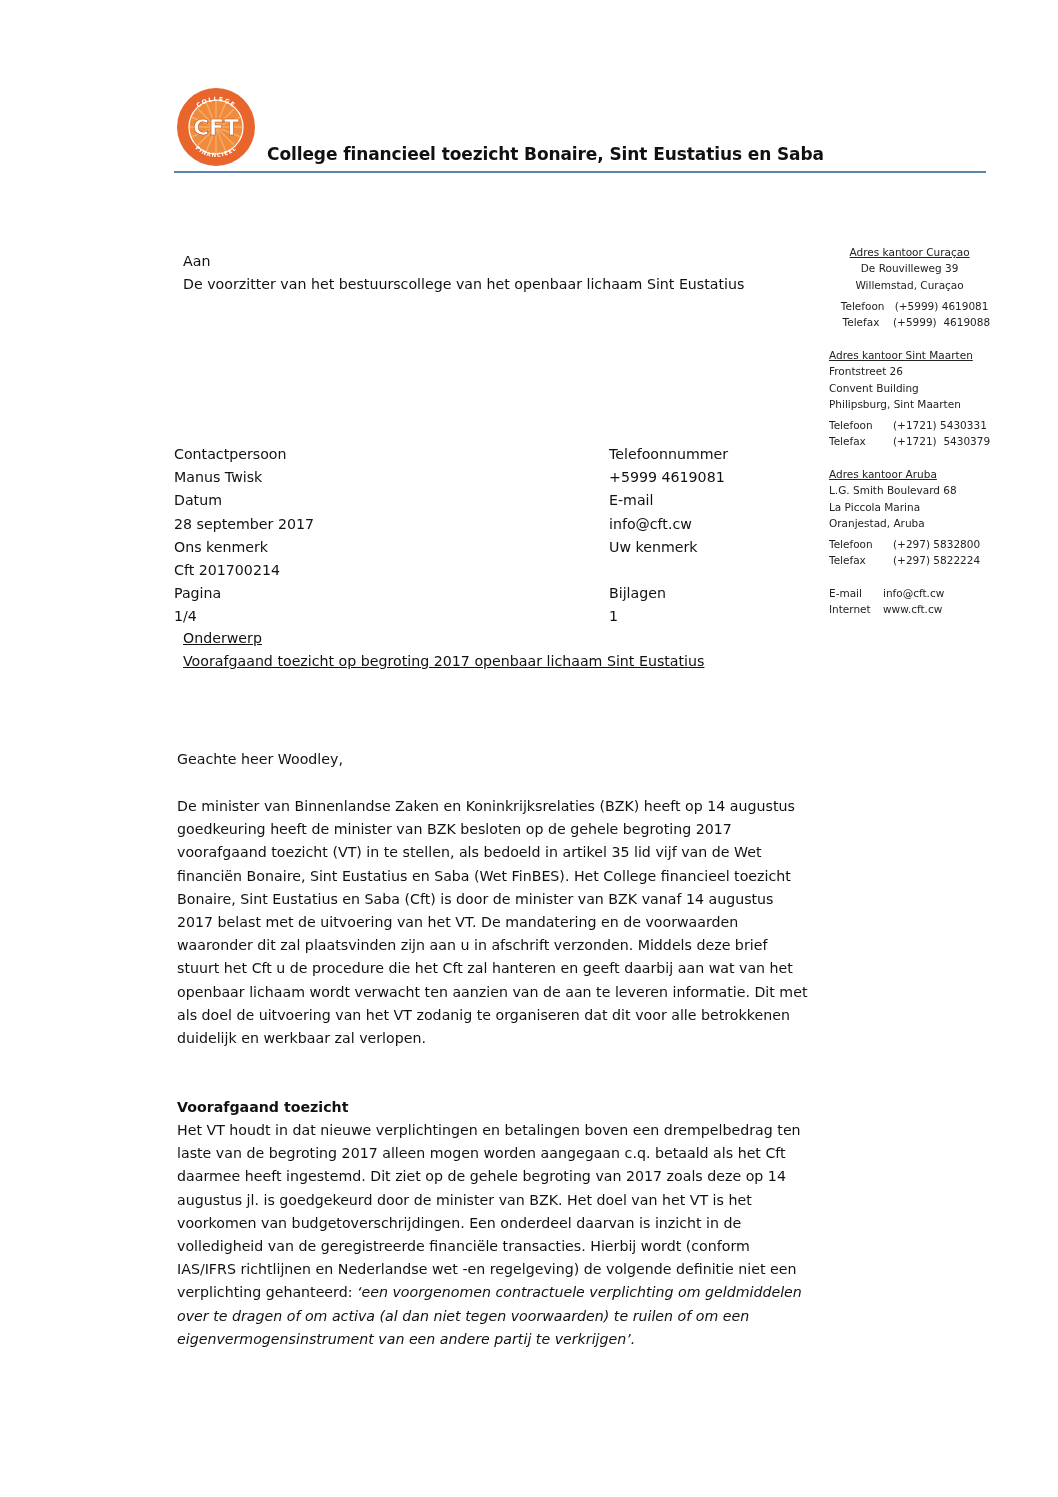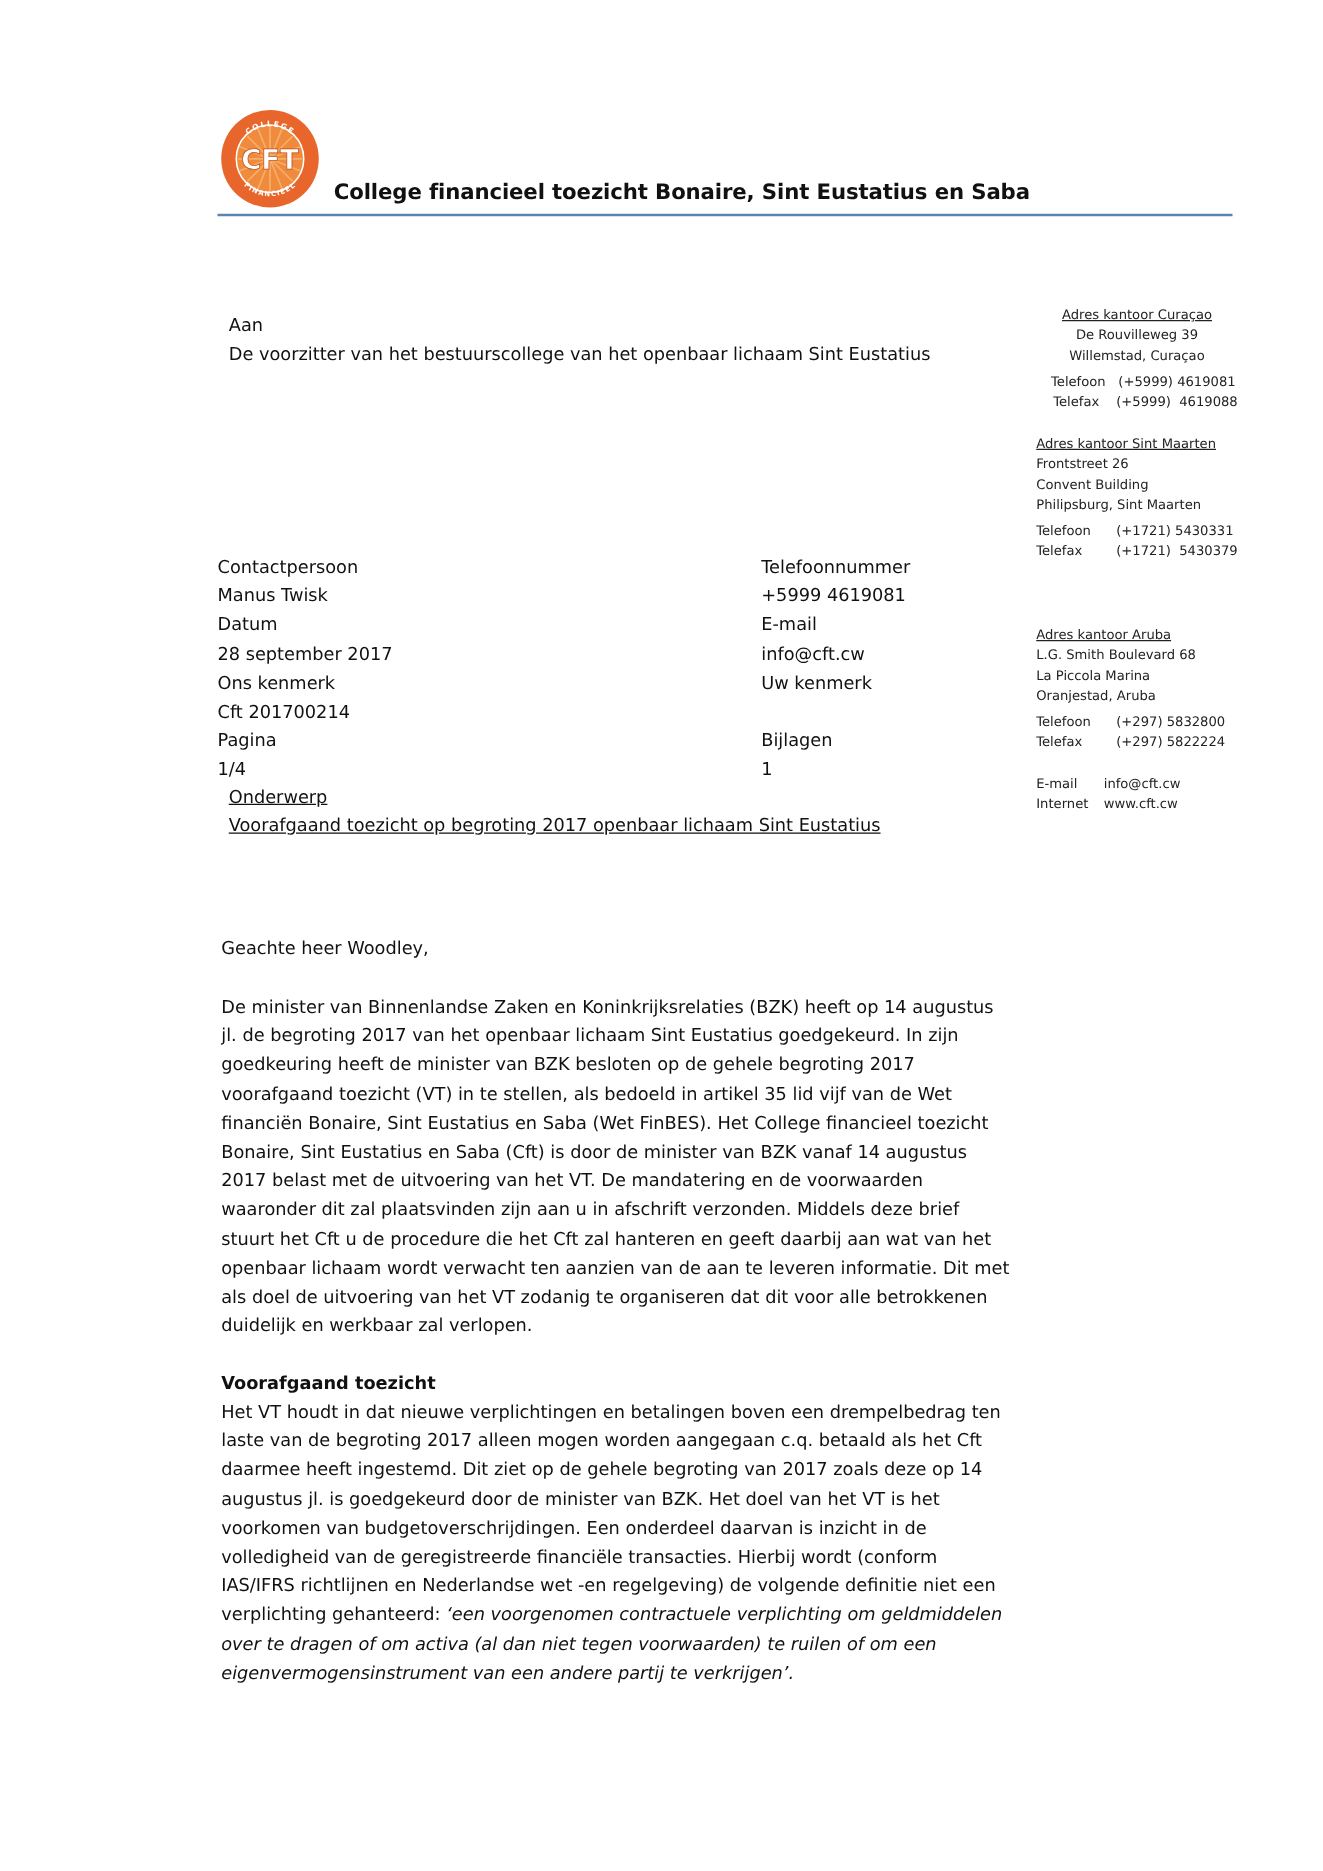--- a/index.html
+++ b/index.html
@@ -109,38 +109,37 @@
 <div class="abs side" style="top:347px;">
   <span class="hdr">Adres kantoor Sint Maarten</span>
   <span class="ln">Frontstreet 26</span>
   <span class="ln">Convent Building</span>
   <span class="ln">Philipsburg, Sint Maarten</span>
   <span class="gap"></span>
   <span class="row"><span class="lbl">Telefoon</span><span>(+1721) 5430331</span></span>
   <span class="row"><span class="lbl">Telefax</span><span style="white-space:pre">(+1721)  5430379</span></span>
 </div>
 
-<div class="abs side" style="top:466px;margin-top:34px;">
+<div class="abs side" style="top:466px;">
   <span class="hdr">Adres kantoor Aruba</span>
   <span class="ln">L.G. Smith Boulevard 68</span>
   <span class="ln">La Piccola Marina</span>
   <span class="ln">Oranjestad, Aruba</span>
   <span class="gap"></span>
   <span class="row"><span class="lbl">Telefoon</span><span>(+297) 5832800</span></span>
   <span class="row"><span class="lbl">Telefax</span><span>(+297) 5822224</span></span>
   <span class="gap2"></span>
   <span class="row"><span class="lbl2">E-mail</span><span>info@cft.cw</span></span>
   <span class="row"><span class="lbl2">Internet</span><span>www.cft.cw</span></span>
 </div>
 
 <div class="abs t salutation">Geachte heer Woodley,</div>
 
 <div class="abs t para">
   <span class="line">De minister van Binnenlandse Zaken en Koninkrijksrelaties (BZK) heeft op 14 augustus</span>
-  <span class="line">jl. de begroting 2017 van het openbaar lichaam Sint Eustatius goedgekeurd. In zijn</span>
   <span class="line">goedkeuring heeft de minister van BZK besloten op de gehele begroting 2017</span>
   <span class="line">voorafgaand toezicht (VT) in te stellen, als bedoeld in artikel 35 lid vijf van de Wet</span>
   <span class="line">financiën Bonaire, Sint Eustatius en Saba (Wet FinBES). Het College financieel toezicht</span>
   <span class="line">Bonaire, Sint Eustatius en Saba (Cft) is door de minister van BZK vanaf 14 augustus</span>
   <span class="line">2017 belast met de uitvoering van het VT. De mandatering en de voorwaarden</span>
   <span class="line">waaronder dit zal plaatsvinden zijn aan u in afschrift verzonden. Middels deze brief</span>
   <span class="line">stuurt het Cft u de procedure die het Cft zal hanteren en geeft daarbij aan wat van het</span>
   <span class="line">openbaar lichaam wordt verwacht ten aanzien van de aan te leveren informatie. Dit met</span>
   <span class="line">als doel de uitvoering van het VT zodanig te organiseren dat dit voor alle betrokkenen</span>
   <span class="line">duidelijk en werkbaar zal verlopen.</span>

